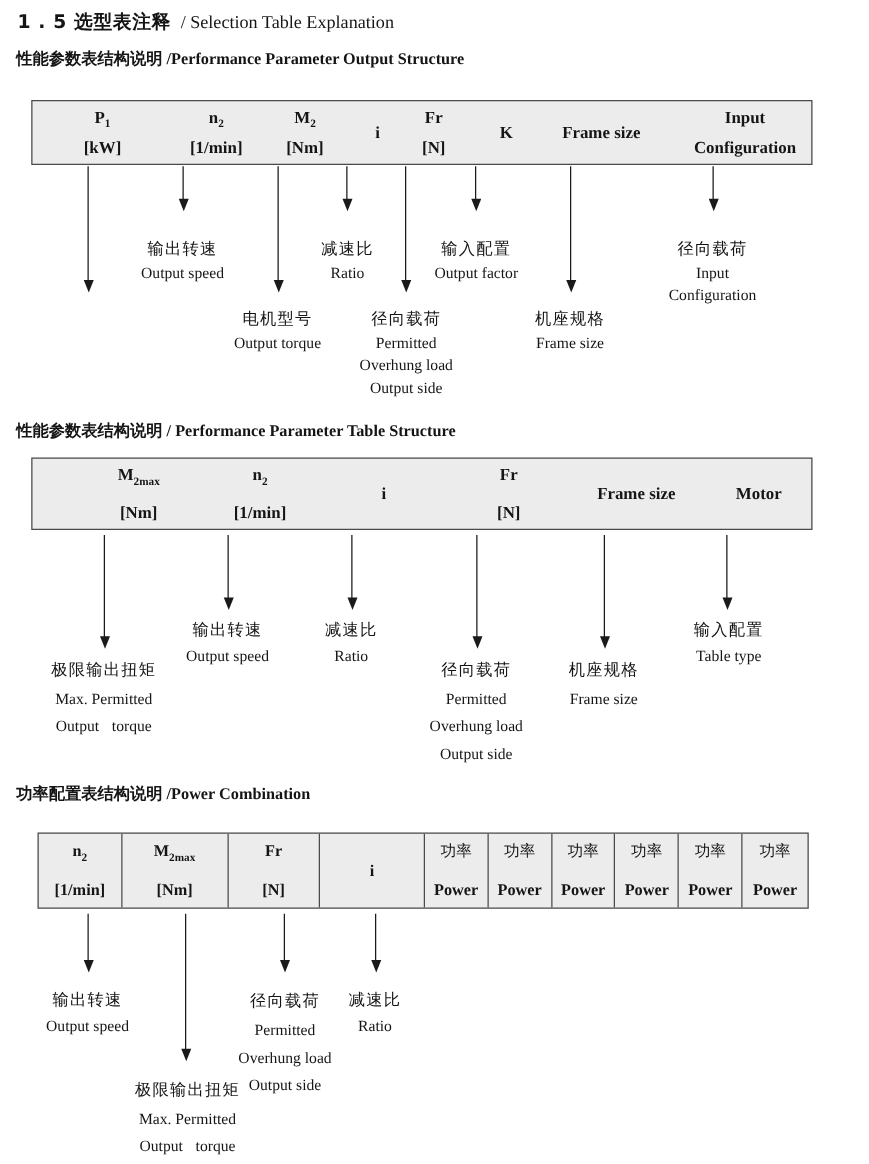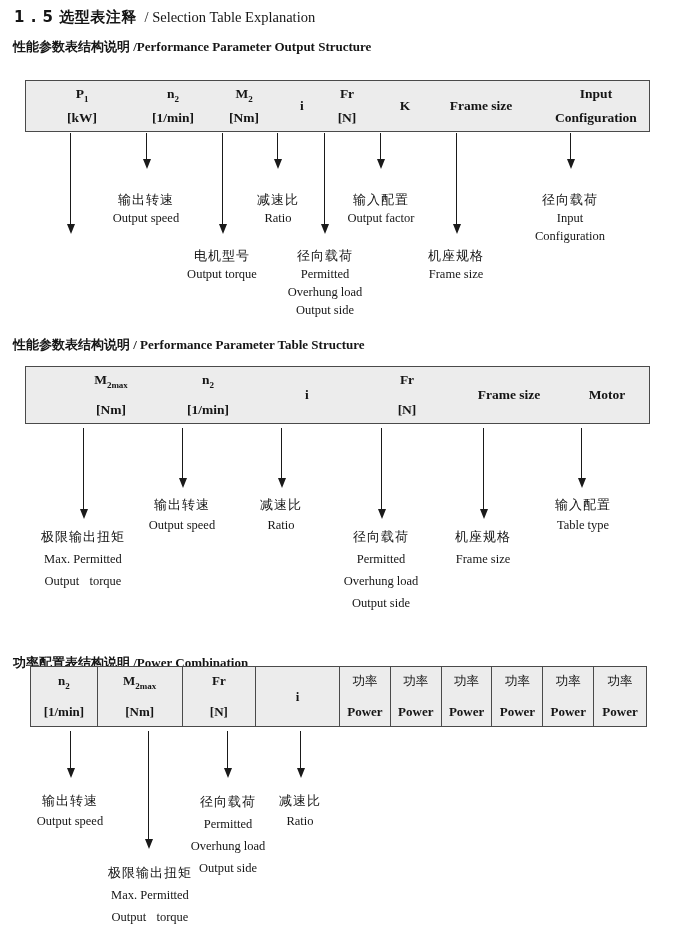--- a/index.html
+++ b/index.html
@@ -193,21 +193,21 @@
     <div class="zh">径向载荷</div>
     <div>Permitted</div>
     <div>Overhung load</div>
     <div>Output side</div>
   </div>
   <div class="lbl lh22" style="left:483px;top:526px">
     <div class="zh">机座规格</div>
     <div>Frame size</div>
   </div>
 
-  <div class="sec-head" style="top:654px">
+  <div class="sec-head" style="top:626px">
     <span class="zh">功率配置表结构说明</span>
     <span>/Power Combination</span>
   </div>
 
   <div class="tbl3">
     <div class="c3" style="width:67px">
       <div><span>n</span><sub>2</sub></div>
       <div>[1/min]</div>
     </div>
     <div class="c3" style="width:85px">

